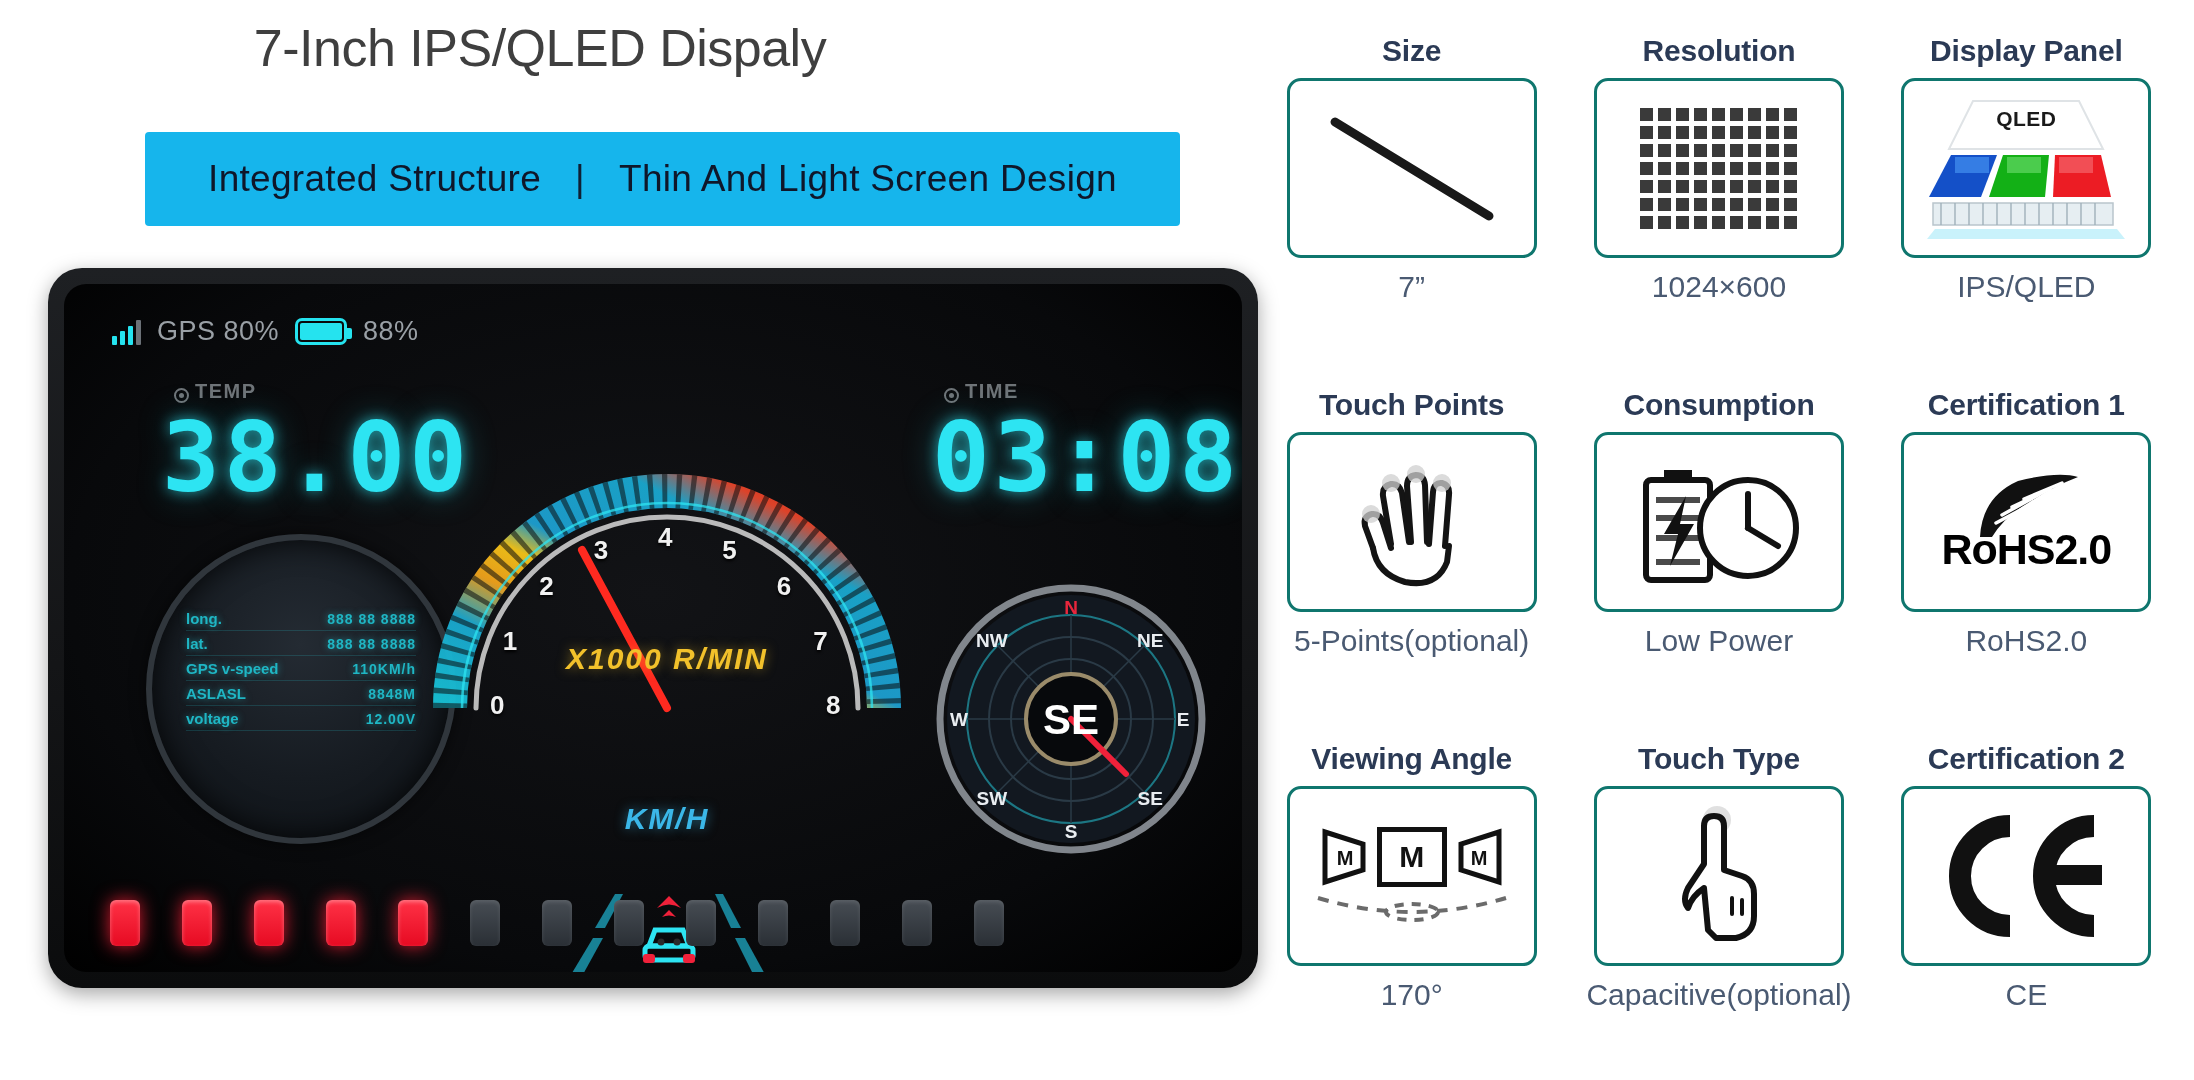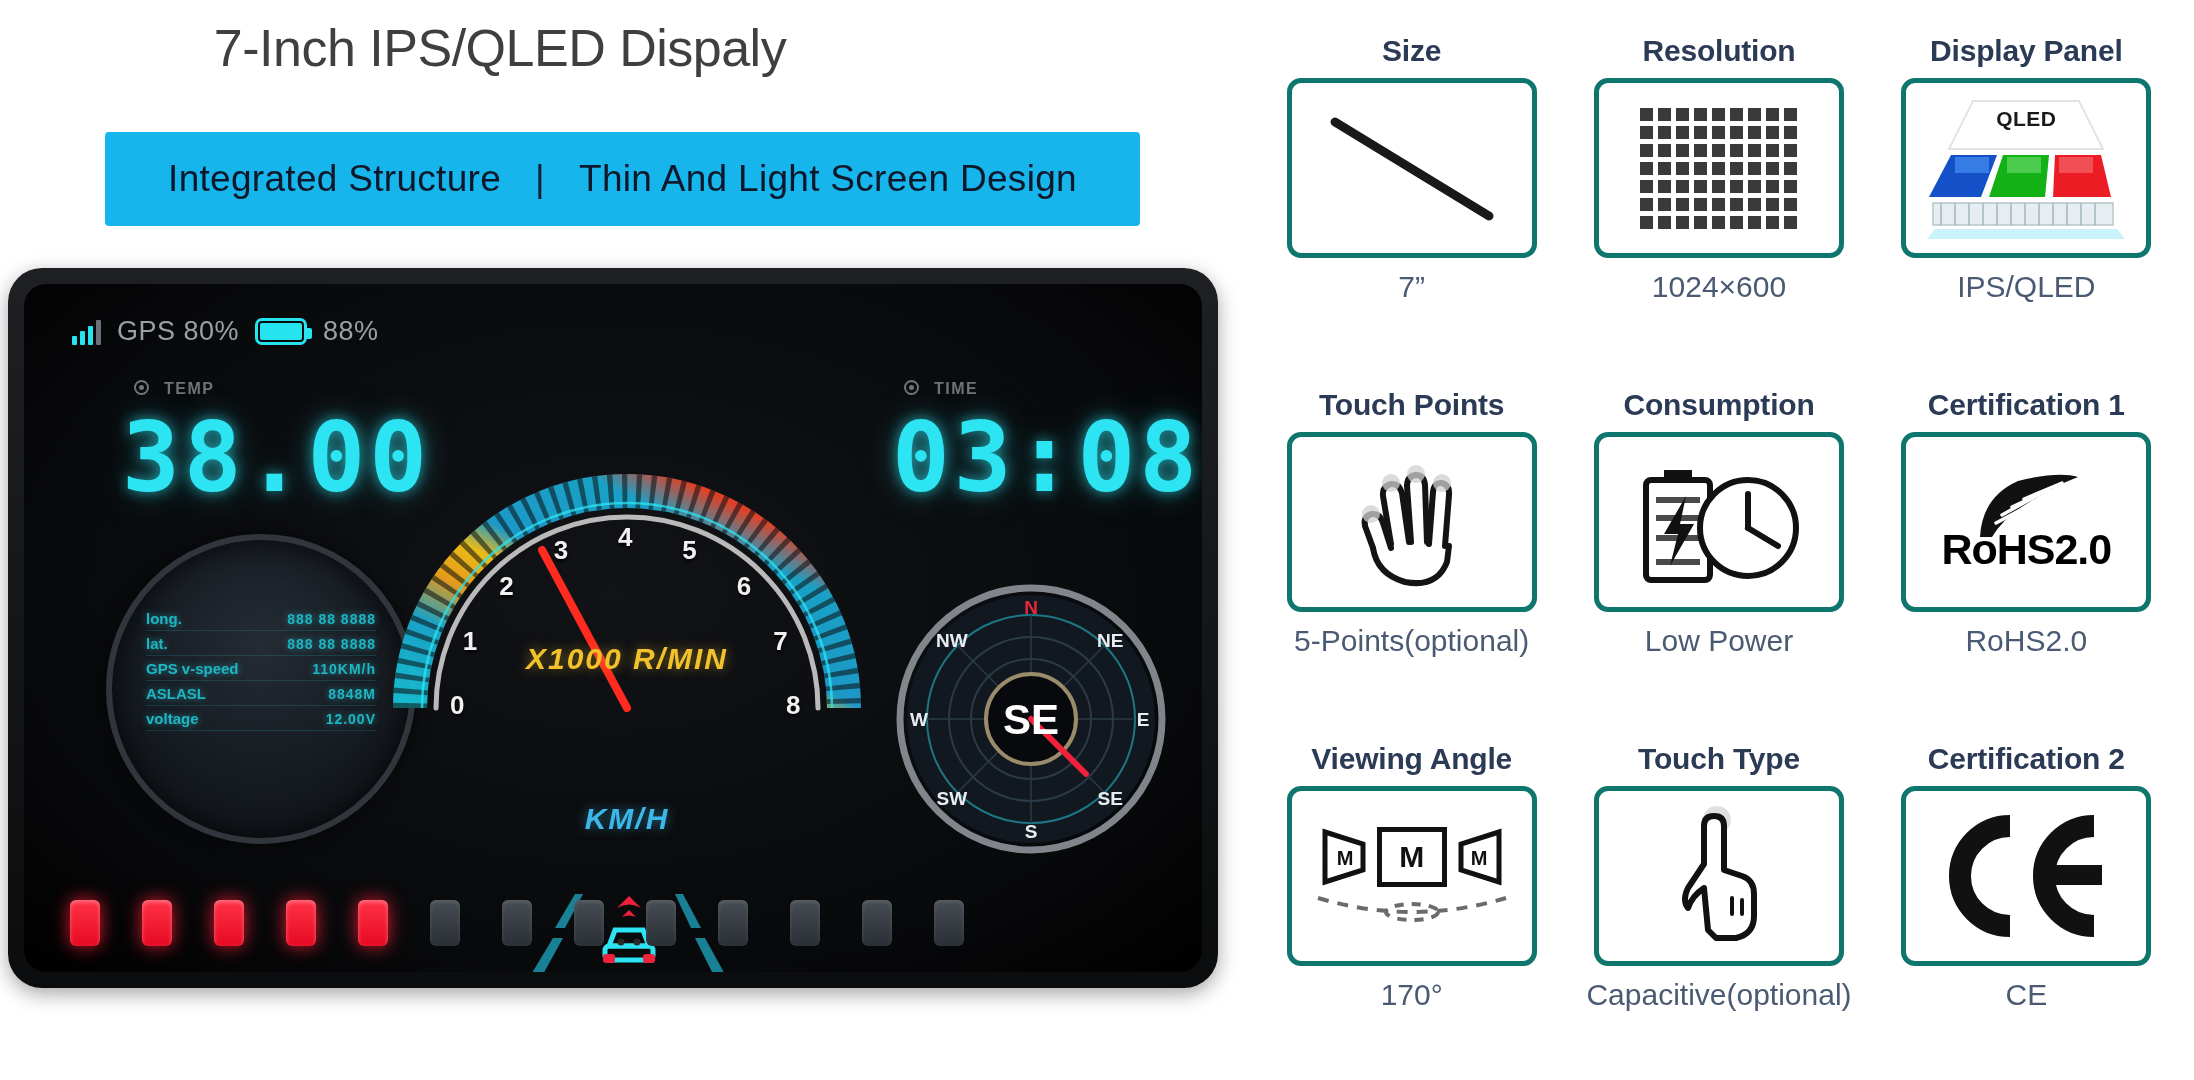--- a/index.html
+++ b/index.html
@@ -5,21 +5,21 @@
   * { box-sizing: border-box; margin: 0; padding: 0; }
   html, body {
     width: 2194px; height: 1080px;
     background: #ffffff;
     font-family: "Liberation Sans", sans-serif;
     overflow: hidden;
   }
   .page { position: relative; width: 2194px; height: 1080px; display: flex; }
 
   
-  .left { width: 1250px; position: relative; padding: 4px; }
+  .left { width: 1250px; position: relative; padding: 4px; margin-left: 40px; }
 
   .headline {
     position: absolute; left: 0; top: 18px; width: 1230px;
     text-align: center;
     font-size: 52px; font-weight: 400; color: #3f3f3f;
     letter-spacing: -0.5px;
   }
   .headline-inner { display: inline-block; transform: translateX(-115px); }
 
   .banner {
@@ -60,22 +60,22 @@
   .bars i:nth-child(3){height:19px}.bars i:nth-child(4){height:25px;background:#6b7177}
   .batt {
     width: 52px; height: 27px; border: 3px solid #25e3ef; border-radius: 7px;
     position: relative; padding: 2px;
   }
   .batt::after{content:"";position:absolute;right:-8px;top:7px;width:5px;height:11px;background:#25e3ef;border-radius:0 2px 2px 0;}
   .batt i{display:block;width:100%;height:100%;background:#25e3ef;border-radius:2px;}
   .sb-txt { color:#9aa0a6; }
 
   
-  .gl { position:absolute; color:#6f7478; font-size:16px; letter-spacing:1.5px;
-        display:flex; align-items:flex-start; gap:15px; font-weight:700; }
+  .gl { position:absolute; color:#6f7478; font-size:20px; letter-spacing:1.5px;
+        display:flex; align-items:flex-end; gap:6px; font-weight:700; }
   .gl .ring { width:15px;height:15px;border:2px solid #6f7478;border-radius:50%;
               display:flex;align-items:center;justify-content:center;}
   .gl .ring::after{content:"";width:5px;height:5px;background:#6f7478;border-radius:50%;}
 
   .seg {
     position:absolute; font-family:"DejaVu Sans Mono", monospace;
     font-weight:700; color:#2de4f2; letter-spacing:4px;
     text-shadow:0 0 14px rgba(45,228,242,.65), 0 0 34px rgba(45,228,242,.35);
   }
 
@@ -144,21 +144,21 @@
     position:absolute; left:1250px; top:16px; width:944px; height:1080px;
     display:grid; grid-template-columns:repeat(3,1fr); grid-template-rows:repeat(3,1fr);
     padding:8px 14px 10px 8px;
   }
   .card { display:flex; flex-direction:column; align-items:center; justify-content:flex-start; }
   .card-title {
     font-size:30px; font-weight:700; color:#2b3a55; margin-top:10px; margin-bottom:10px;
     text-align:center; letter-spacing:-.2px;
   }
   .card-box {
-    width:250px; height:180px; border:5px solid #0f766e; border-radius:14px;
+    width:250px; height:180px; border:3px solid #0f766e; border-radius:14px;
     background:#fff; display:flex; align-items:center; justify-content:center;
     position:relative; overflow:hidden;
   }
   .card-value { font-size:30px; color:#4a5a72; margin-top:12px; text-align:center; }
 
   
   .pxgrid { display:grid; grid-template-columns:repeat(9,1fr); gap:5px; }
   .pxgrid i { display:block; width:13px; height:13px; background:#3a3a3a; }
 
   

